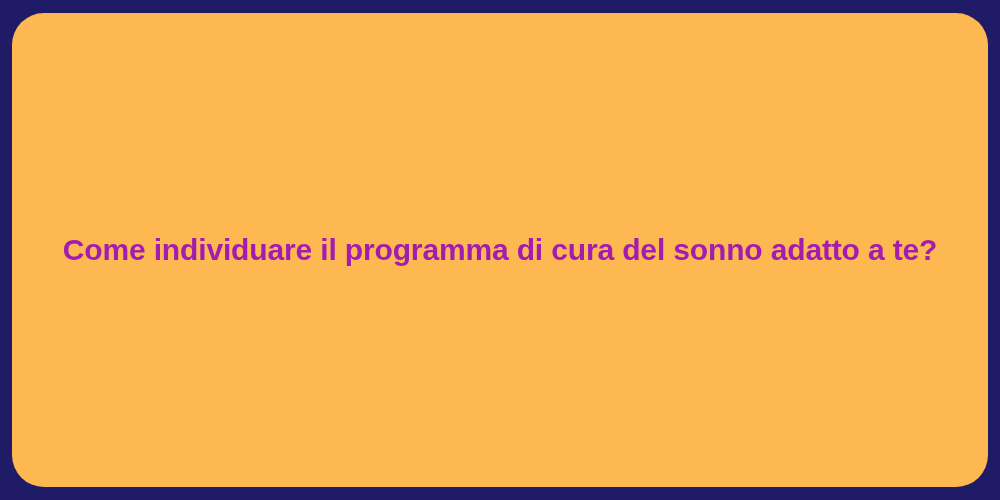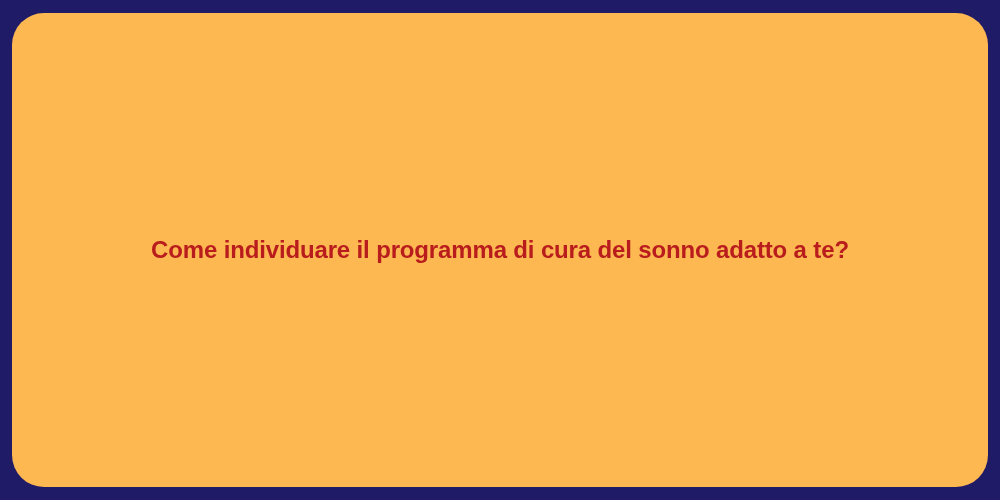--- a/index.html
+++ b/index.html
@@ -34,23 +34,23 @@
     background: #fdb851;
     border-radius: 32px;
     display: flex;
     align-items: center;
     justify-content: center;
     padding: 0 30px;
   }
 
   .banner-heading {
     margin: 0;
-    color: #b91c1c;
+    color: #a21caf;
     font-family: "Liberation Sans", sans-serif;
-    font-size: 24px;
+    font-size: 30px;
     font-weight: bold;
     line-height: 1.25;
     letter-spacing: -0.15px;
     text-align: center;
     white-space: nowrap;
   }
 </style>
 </head>
 <body>
 

